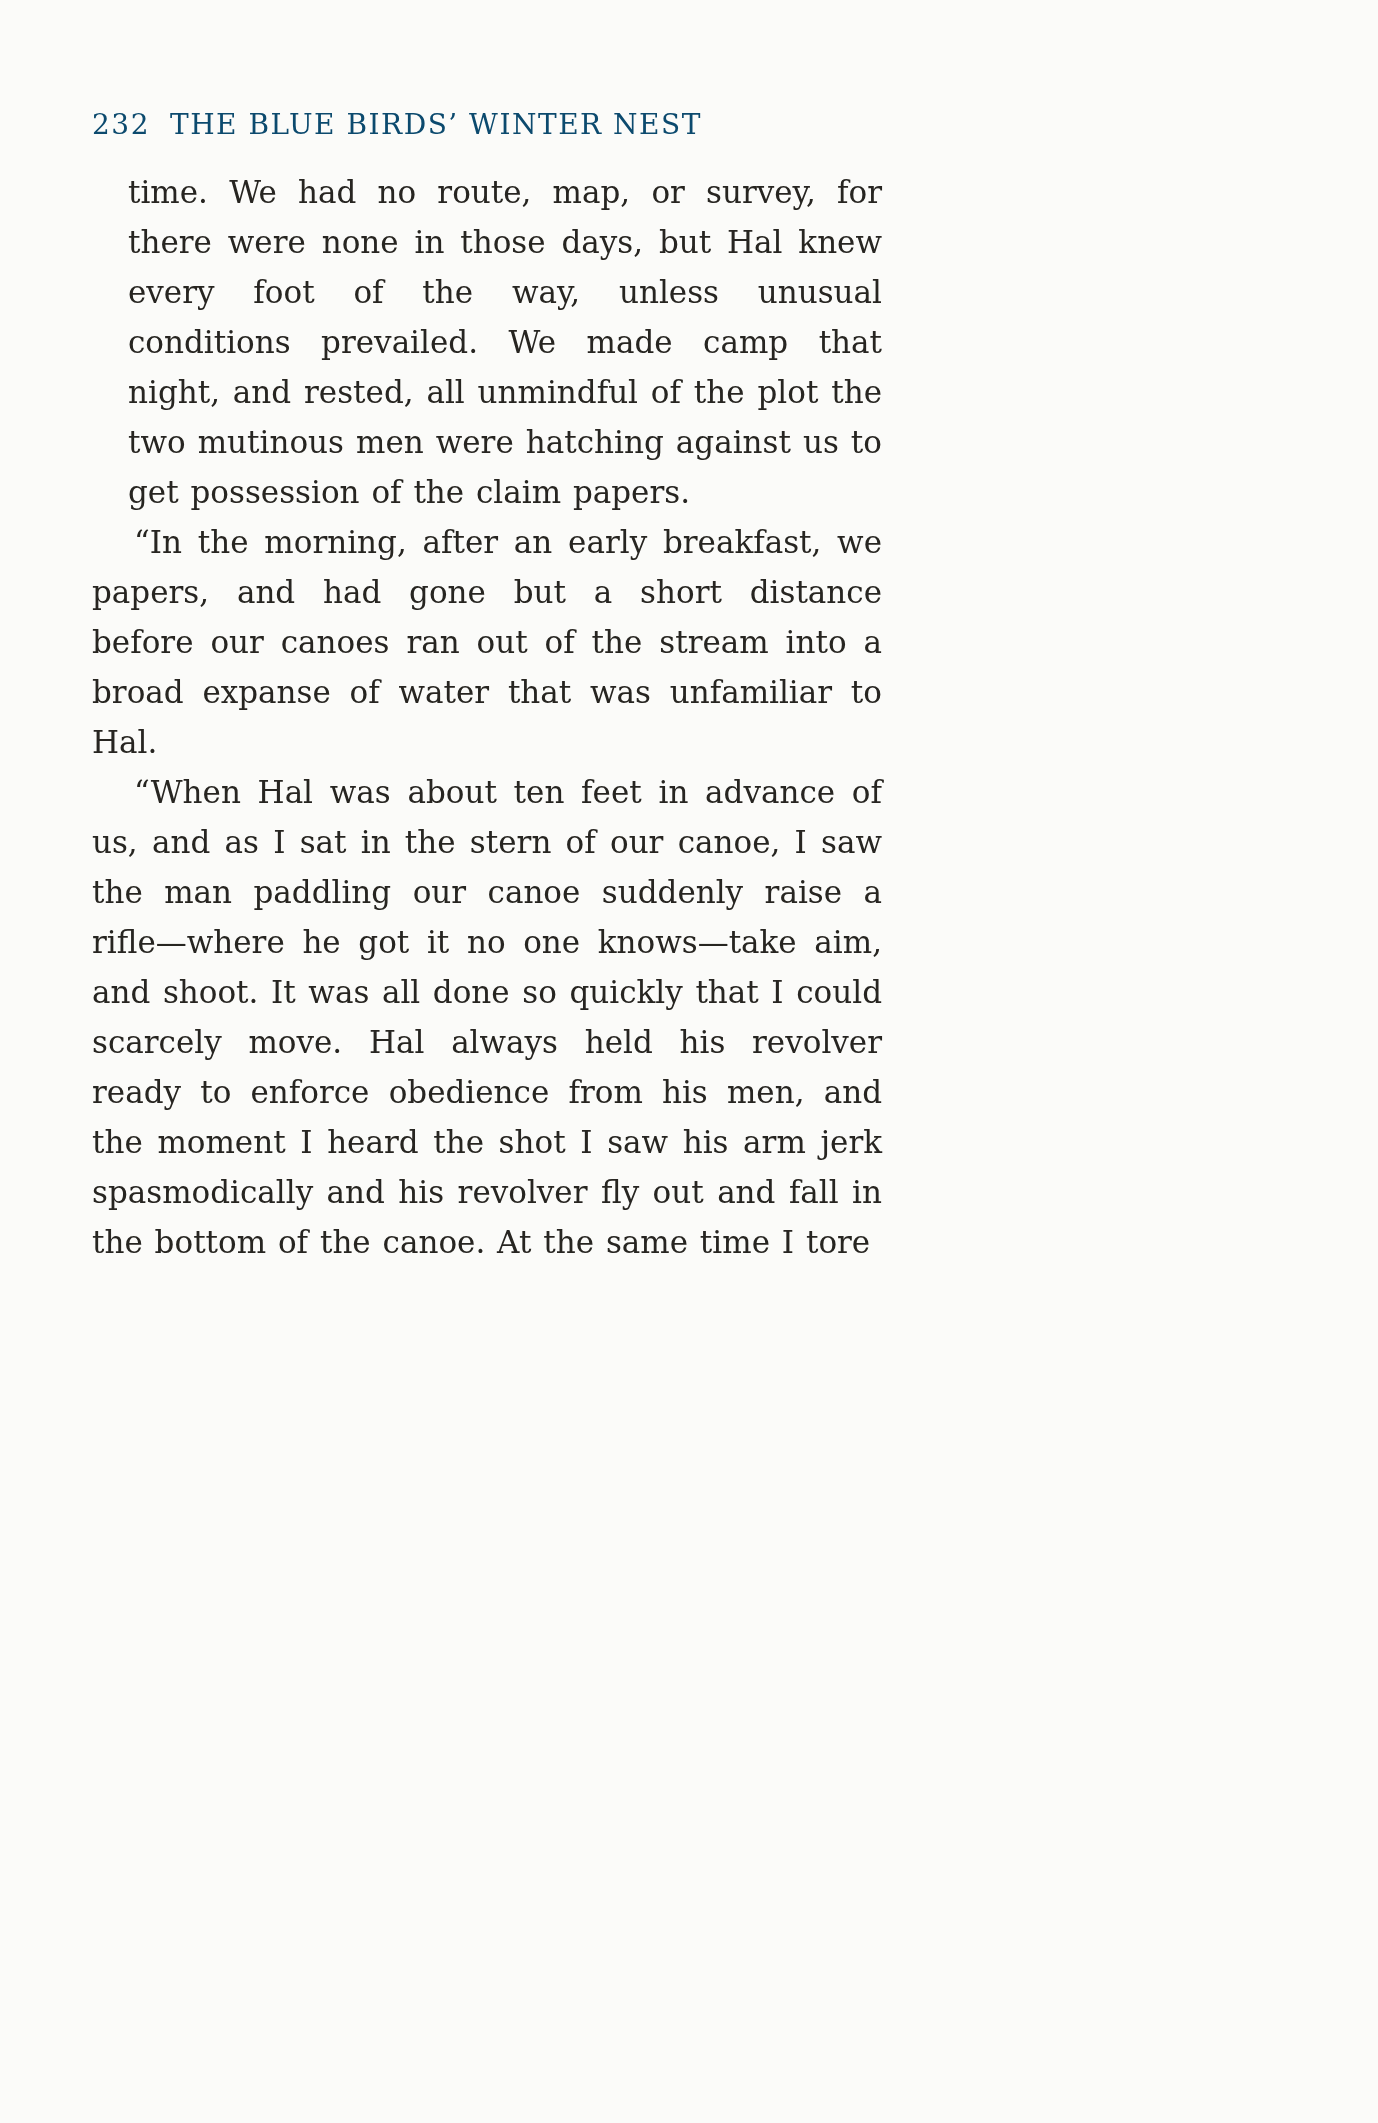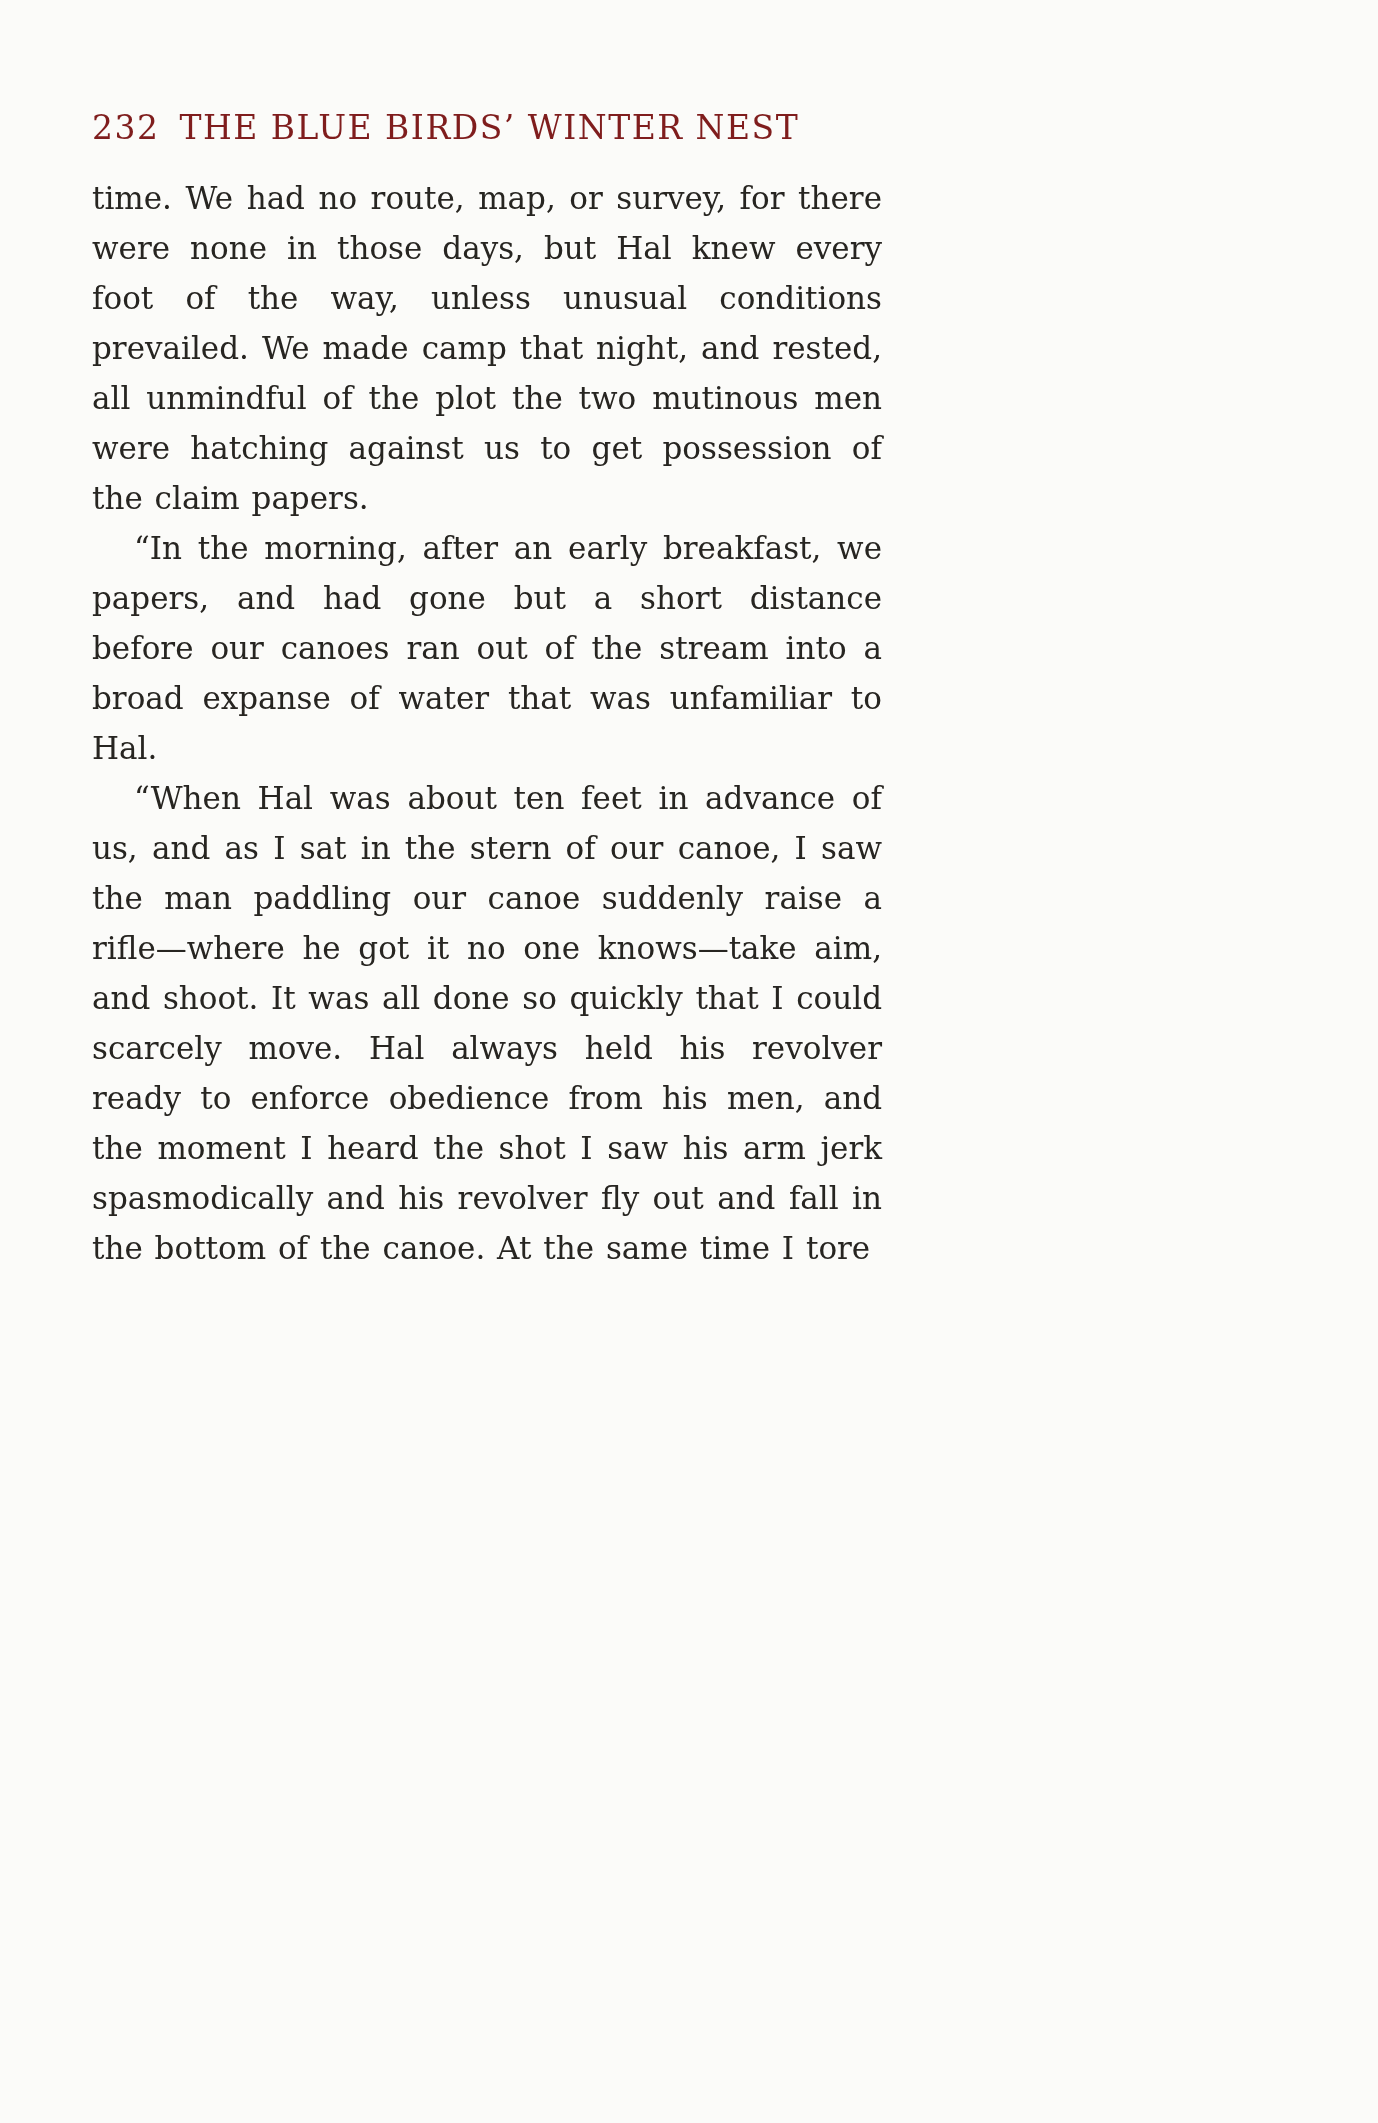--- a/index.html
+++ b/index.html
@@ -16,40 +16,41 @@
     font-family: "DejaVu Serif", "Liberation Serif", serif;
     color: #24221f;
   }
   .text-block {
     position: absolute;
     left: 92px;
     top: 108px;
     width: 790px;
   }
   .running-head {
-    font-size: 33px;
+    font-size: 28px;
     letter-spacing: 1.5px;
     white-space: nowrap;
     margin-bottom: 26px;
-    color: #7f1d1d;
+    color: #0c4a6e;
   }
   .running-head .page-num {
     margin-right: 20px;
   }
   .body-copy p {
     margin: 0;
     font-size: 31px;
     line-height: 50px;
     text-align: justify;
     text-indent: 42px;
     word-spacing: 2px;
     color: #272521;
   }
   .body-copy p.continuation {
     text-indent: 0;
+    margin-left: 36px;
   }
 </style>
 </head>
 <body>
 
 <div class="scan-page">
   <div class="text-block">
 
     <div class="running-head">
       <span class="page-num">232</span><span>THE BLUE BIRDS’ WINTER NEST</span>

